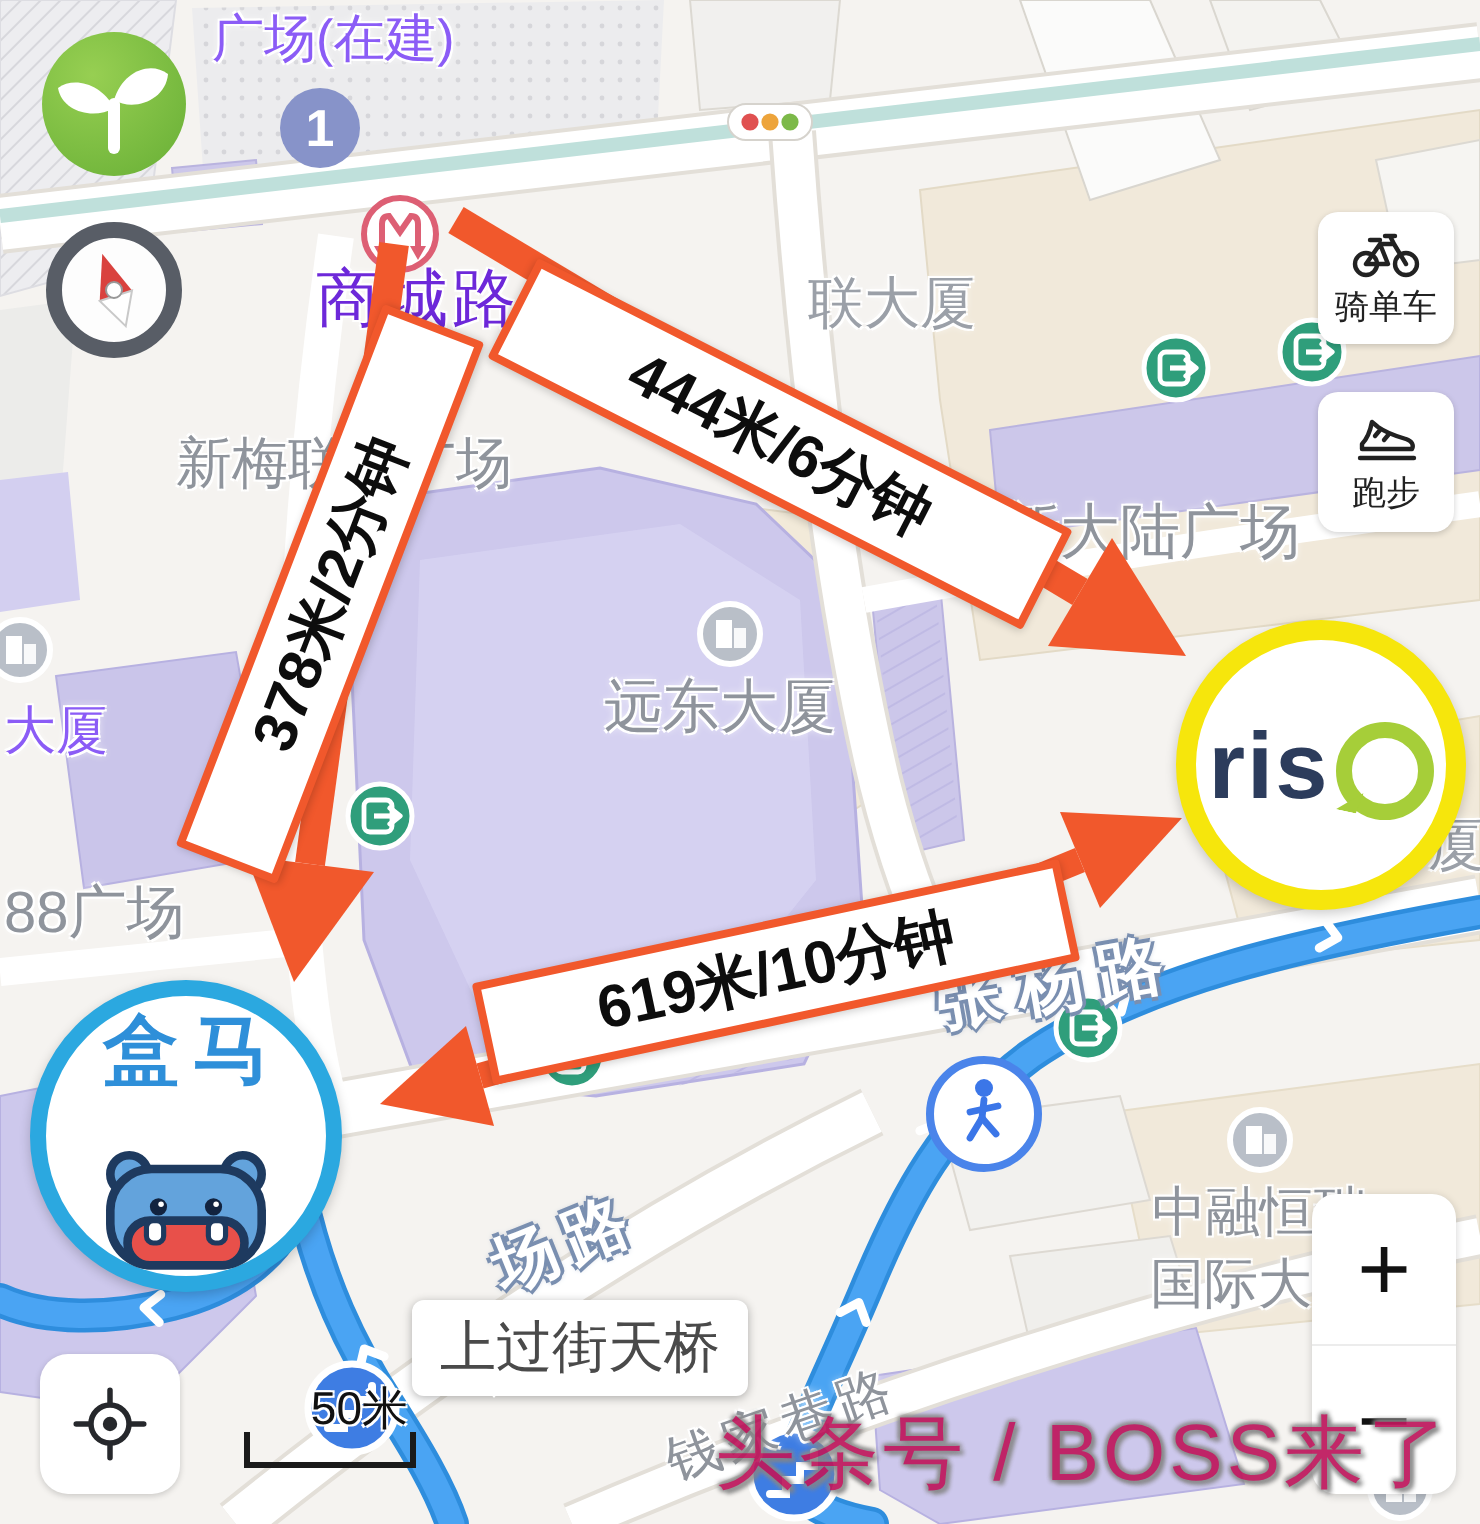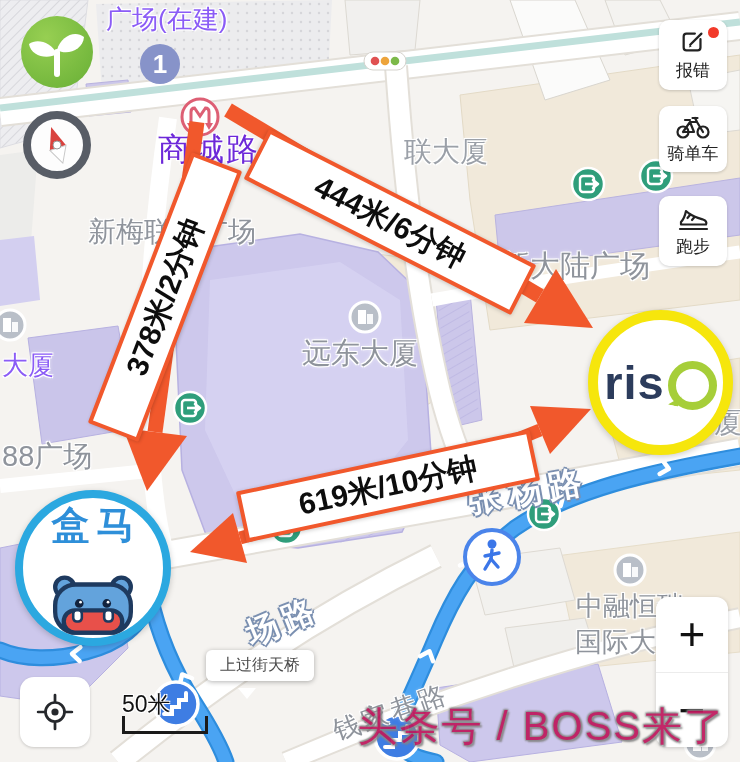--- a/index.html
+++ b/index.html
@@ -22,34 +22,34 @@
   .riso{left:588px;top:310px;width:145px;height:145px;border:10px solid var(--riso-yellow,#F6E60C);
         flex-direction:row;text-align:right;}
   .riso .ris{font-size:47px;font-weight:bold;color:var(--riso-navy,#2C3C5C);letter-spacing:1px;}
   .riso .riso-o{width:33px;height:33px;border:8px solid var(--riso-green,#A6CE39);border-radius:50%;
         margin-left:3px;margin-top:6px;position:relative;}
   .riso .riso-o::after{content:"";position:absolute;left:-7px;bottom:-4px;width:12px;height:12px;
         background:var(--riso-green,#A6CE39);clip-path:polygon(0 100%,100% 10%,85% 100%);transform:rotate(12deg);}
   .hema{left:15px;top:490px;width:156px;height:156px;border:8px solid var(--hema-blue,#2BA8E0);justify-content:space-between;}
   .hema .hm-text{font-size:38px;font-weight:bold;color:var(--hema-text,#2E8FD9);letter-spacing:7px;margin:2px 0 2px 7px;}
   .tooltip{position:absolute;left:206px;top:650px;z-index:6;background:#fff;border-radius:6px;
-        padding:5px 14px;font-size:16px;color:#4a4a4a;box-shadow:0 1px 5px rgba(0,0,0,.3);white-space:nowrap;}
+        padding:5px 14px;font-size:28px;color:#4a4a4a;box-shadow:0 1px 5px rgba(0,0,0,.3);white-space:nowrap;}
   .tooltip-tail{position:absolute;left:238px;top:688px;z-index:6;width:0;height:0;
         border:9px solid transparent;border-top:11px solid #fff;}
   .ctrl-btn{position:absolute;left:659px;width:68px;z-index:8;background:#fff;border-radius:10px;
         box-shadow:0 1px 3px rgba(0,0,0,.18);display:flex;flex-direction:column;align-items:center;
         justify-content:center;gap:3px;color:#222;font-size:17px;cursor:pointer;}
   .zoom-panel{position:absolute;left:656px;top:597px;width:72px;height:150px;z-index:8;background:#fff;
         border-radius:12px;box-shadow:0 1px 4px rgba(0,0,0,.18);display:flex;flex-direction:column;}
   .zoom-panel button{flex:1;border:0;background:transparent;font-size:46px;font-weight:300;color:#111;
         font-family:"Liberation Sans",sans-serif;cursor:pointer;line-height:1;}
   .zoom-panel .zo{border-top:1px solid #ececec;}
   .locate-btn{position:absolute;left:20px;top:677px;width:70px;height:70px;z-index:8;background:#fff;
         border-radius:14px;box-shadow:0 1px 3px rgba(0,0,0,.18);display:flex;align-items:center;justify-content:center;}
-  .scale-text{position:absolute;left:122px;top:689px;width:82px;z-index:8;text-align:left;font-size:23px;color:#111;
+  .scale-text{position:absolute;left:122px;top:689px;width:82px;z-index:8;text-align:right;font-size:23px;color:#111;
         text-shadow:-1px -1px 0 #fff,1px -1px 0 #fff,-1px 1px 0 #fff,1px 1px 0 #fff;}
   .scale-bar{position:absolute;left:122px;top:716px;width:80px;height:15px;z-index:8;
         border-left:3px solid #1a1a1a;border-right:3px solid #1a1a1a;border-bottom:3px solid #1a1a1a;}
   .watermark{position:absolute;right:14px;bottom:8px;z-index:9;font-size:40px;color:#be185d;letter-spacing:2px;
         opacity:.93;white-space:nowrap;
         text-shadow:2px 2px 2px #858585,-1px -1px 2px #8a8a8a,1px -1px 2px #8a8a8a,-1px 1px 2px #8a8a8a;}
   .red-dot{position:absolute;right:8px;top:7px;width:11px;height:11px;border-radius:50%;background:#f23a2a;}
 </style>
 </head>
 <body>
@@ -277,29 +277,20 @@
         <circle cx="67.5" cy="32.5" r="1.6" fill="#fff"></circle>
       <rect x="16" y="42" width="68" height="26" rx="13" fill="#E8504A" stroke="#1E3A5F" stroke-width="5"></rect>
       <rect x="27" y="42" width="10" height="13" rx="4" fill="#fff" stroke="#1E3A5F" stroke-width="3"></rect>
       <rect x="63" y="42" width="10" height="13" rx="4" fill="#fff" stroke="#1E3A5F" stroke-width="3"></rect>
     </svg>
   </div>
 
   <div class="tooltip">上过街天桥</div>
   <div class="tooltip-tail"></div>
 
-  <div class="ctrl-btn" style="top:20px;height:70px;">
-    <span class="red-dot"></span>
-    <svg width="28" height="28" viewBox="0 0 30 30">
-      <path d="M17 6 H8 a3 3 0 0 0 -3 3 v12 a3 3 0 0 0 3 3 h12 a3 3 0 0 0 3 -3 v-9" fill="none" stroke="#222" stroke-width="2.4" stroke-linecap="round"></path>
-      <path d="M12 18 L24 6" fill="none" stroke="#222" stroke-width="2.4" stroke-linecap="round"></path>
-      <path d="M12 18 l-1.5 3 3 -1.2" fill="#222"></path>
-    </svg>
-    <span>报错</span>
-  </div>
 
   <div class="ctrl-btn" style="top:106px;height:66px;">
     <svg width="34" height="26" viewBox="0 0 34 26">
       <g fill="none" stroke="#222" stroke-width="2.2" stroke-linecap="round" stroke-linejoin="round">
         <circle cx="7" cy="19" r="5.5"></circle>
           <circle cx="27" cy="19" r="5.5"></circle>
         <path d="M7 19 L14 9 H21 M14 9 L18 19 H7 M21 9 L27 19 M21 9 L19 5 M16.5 5 h5 M9 7 h5"></path>
       </g>
     </svg>
     <span>骑单车</span>

